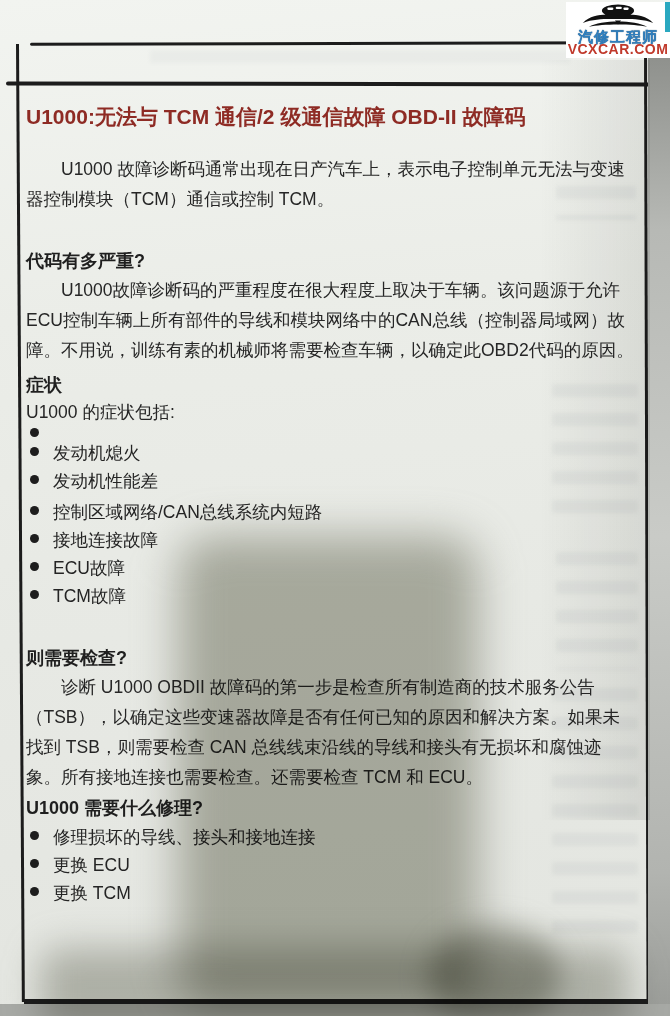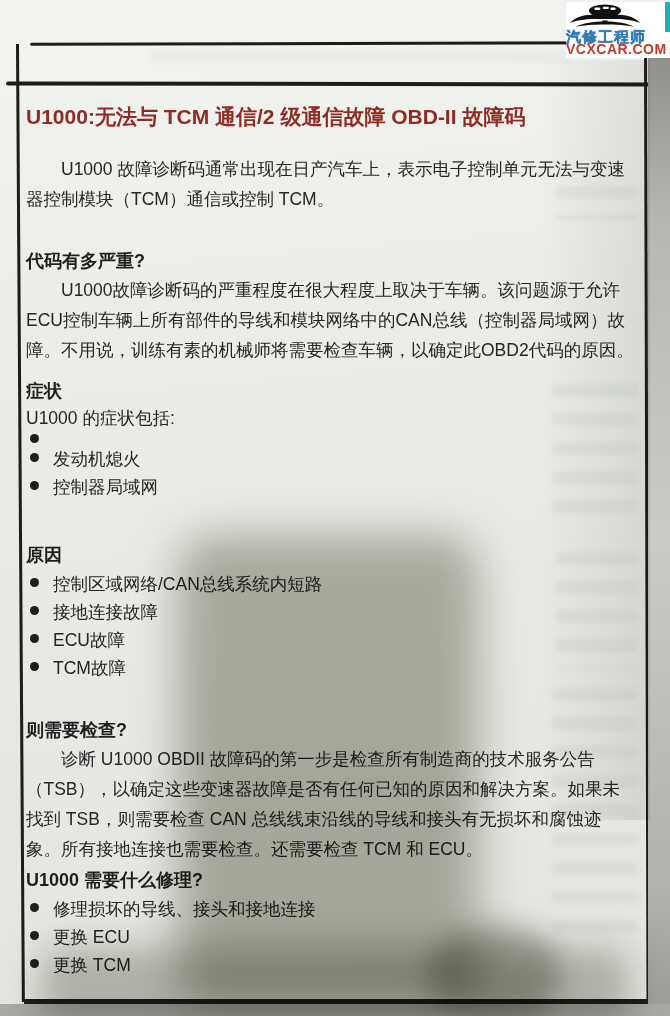--- a/index.html
+++ b/index.html
@@ -15,36 +15,36 @@
   .border-top2{left:6px;top:82px;width:644px;height:3.5px;transform:rotate(0.1deg);border-radius:2px;}
   .border-left{left:16px;top:44px;width:2.5px;height:958px;transform:rotate(-0.35deg);transform-origin:top;}
   .border-right{left:644px;top:44px;width:2.5px;height:958px;transform:rotate(-0.15deg);transform-origin:top;}
   .border-bottom{left:24px;top:999px;width:628px;height:4.5px;}
   
   .outer-right{position:absolute;right:0;top:57px;width:22px;height:959px;
     background:linear-gradient(to bottom,#8f918d 0%,#b7b9b5 18%,#c9cbc7 50%,#b2b4b0 85%,#9a9c98 100%);}
   .outer-bottom{position:absolute;left:0;top:1004px;width:670px;height:12px;background:#a7a9a5;}
   
   .logo{position:absolute;top:2px;right:0;width:104px;height:56px;background:#ffffff;
-    display:flex;flex-direction:column;justify-content:flex-start;z-index:6;}
+    display:flex;flex-direction:column;align-items:center;justify-content:flex-start;z-index:6;}
   .logo .car{width:78px;height:26px;margin-top:1px;}
   .logo .brand{font-size:15px;font-weight:bold;letter-spacing:1px;line-height:15px;
     text-shadow:0 0 1px #16405e;}
   .logo .url{font-size:14px;font-weight:bold;letter-spacing:0.5px;line-height:11px;}
   .teal-strip{position:absolute;top:0;right:0;width:5px;height:30px;}
   
   .content{position:absolute;left:26px;top:88px;width:610px;z-index:2;}
   h1{font-size:21px;line-height:28px;font-weight:bold;margin:15px 0 0 0;}
   h2{font-size:18px;line-height:24px;font-weight:bold;margin:0;color:#1f1f1f;}
   p{font-size:17.5px;line-height:30px;margin:0;color:#262626;}
   .indent{text-indent:2em;}
   .mt-intro{margin-top:23px;}
   .mt-sec1{margin-top:35px;}
   .mt-p{margin-top:2px;}
-  .mt-sym{margin-top:14px;}
+  .mt-sym{margin-top:8px;}
   .mt-cause{margin-top:42px;}
   .mt-diag{margin-top:36px;}
   .mt-fix{margin-top:4px;}
   ul{list-style:none;margin:3px 0 0 0;padding:0;}
   li{display:flex;align-items:baseline;font-size:17.5px;line-height:28px;color:#242424;}
   .dot{flex:0 0 auto;width:9px;height:9px;border-radius:50%;background:#1d1d1d;
     margin:0 14px 0 4px;position:relative;top:-2px;align-self:center;}
   
   .shadow-blob{position:absolute;mix-blend-mode:multiply;pointer-events:none;z-index:3;}
   .shadow-main{left:178px;top:536px;width:300px;height:470px;border-radius:34px;
@@ -111,25 +111,24 @@
     <ul>
       <li>
           <span class="dot"></span>
         </li>
       <li>
           <span class="dot"></span>
           <span>发动机熄火</span>
         </li>
       <li>
           <span class="dot"></span>
-          <span>控制器局域网</span>
+          <span>发动机性能差</span>
         </li>
     </ul>
 
-    <h2 class="mt-cause">原因</h2>
     <ul>
       <li>
           <span class="dot"></span>
           <span>控制区域网络/CAN总线系统内短路</span>
         </li>
       <li>
           <span class="dot"></span>
           <span>接地连接故障</span>
         </li>
       <li>

